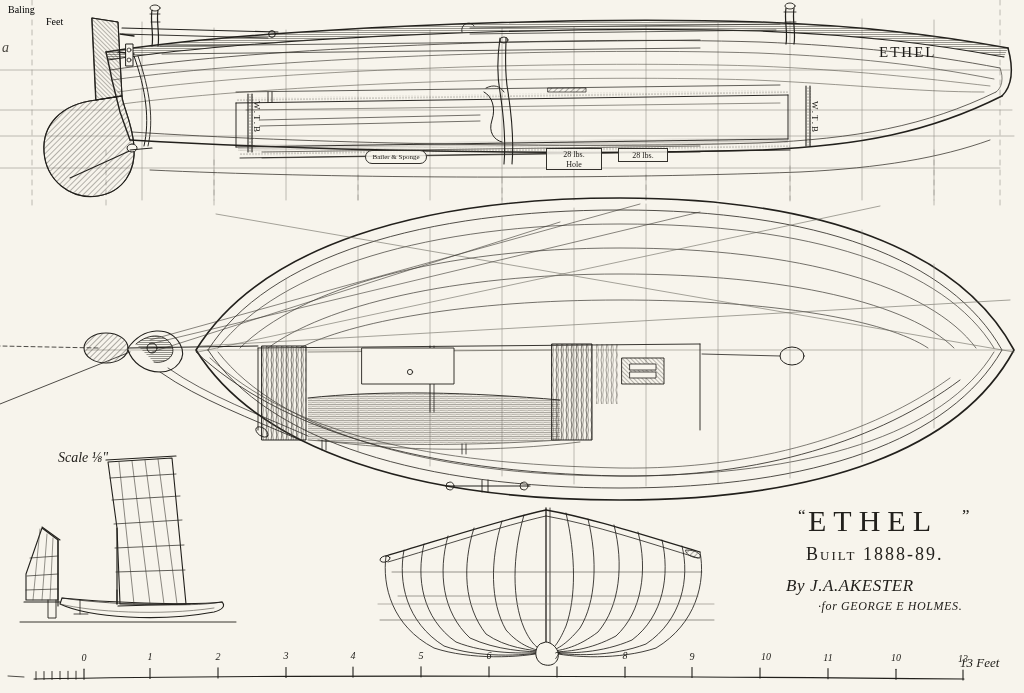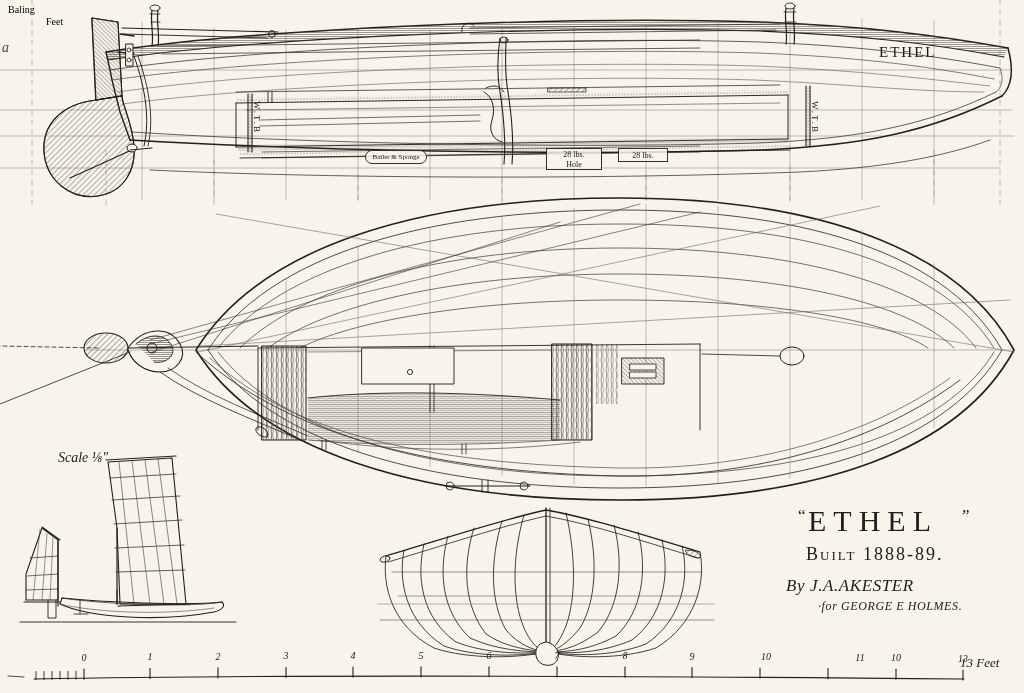--- a/index.html
+++ b/index.html
@@ -539,19 +539,19 @@
       <div class="tick-num" style="left: 150px; top: 651.497px;">1</div>
       <div class="tick-num" style="left: 218px; top: 650.913px;">2</div>
       <div class="tick-num" style="left: 286px; top: 650.431px;">3</div>
       <div class="tick-num" style="left: 353px; top: 650.079px;">4</div>
       <div class="tick-num" style="left: 421px; top: 649.863px;">5</div>
       <div class="tick-num" style="left: 489px; top: 649.801px;">6</div>
       <div class="tick-num" style="left: 557px; top: 649.895px;">7</div>
       <div class="tick-num" style="left: 625px; top: 650.141px;">8</div>
       <div class="tick-num" style="left: 692px; top: 650.521px;">9</div>
       <div class="tick-num" style="left: 760px; top: 651.026px; margin-left: 6px;">10</div>
-      <div class="tick-num" style="left: 860px; top: 651.628px;">11</div>
+      <div class="tick-num" style="left: 828px; top: 651.628px;">11</div>
       <div class="tick-num" style="left: 896px; top: 652.297px;">10</div>
       <div class="tick-num" style="left: 963px; top: 652.99px;">13</div>
     </div>
   <div class="ruler-feet" style="left:960px;top:655px;">13 Feet</div>
 
 </div>
 
 </body></html>

